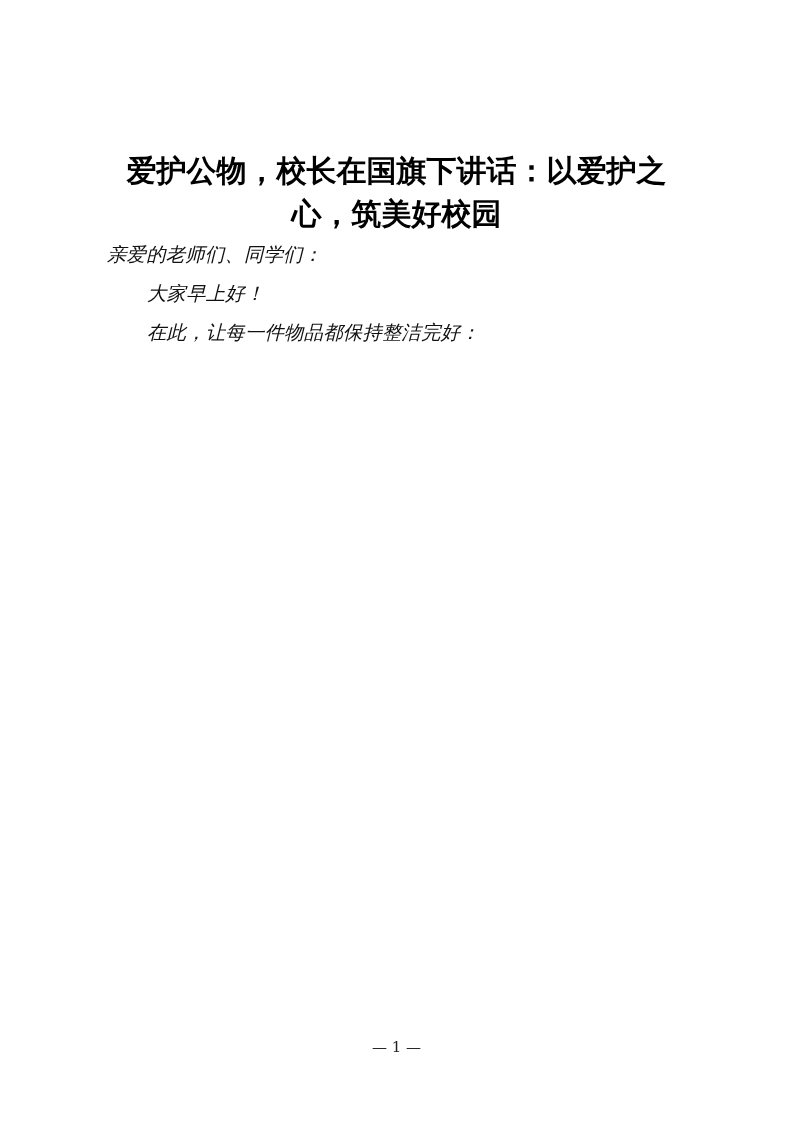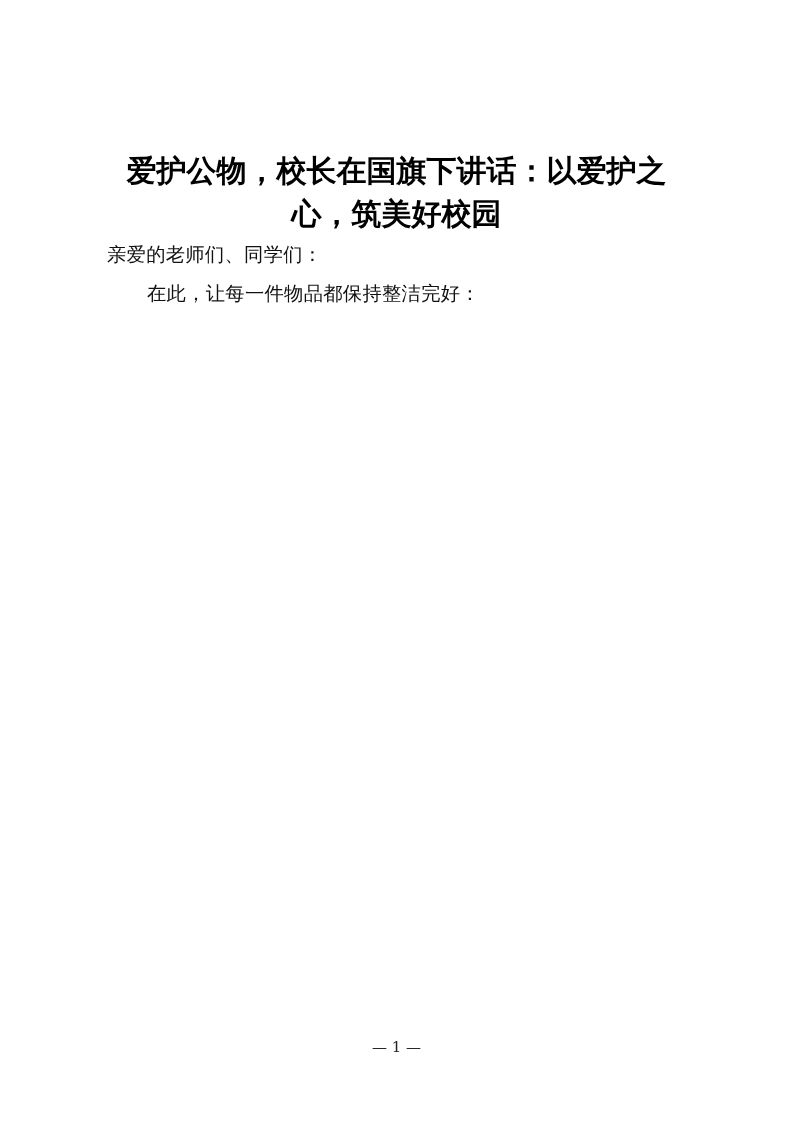--- a/index.html
+++ b/index.html
@@ -1,25 +1,26 @@
 <!DOCTYPE html>
 <html><head>
 <meta charset="utf-8">
 <style>
   html, body { margin: 0; padding: 0; background: #ffffff; }
   body { width: 793px; height: 1122px; position: relative; overflow: hidden; font-family: "DejaVu Serif", "Liberation Serif", serif; color: #111; }
   .title { position: absolute; left: 100px; width: 593px; top: 112px; text-align: center; font-family: "DejaVu Sans", "Liberation Sans", sans-serif; font-weight: bold; font-size: 30px; line-height: 43px; letter-spacing: 0px; color: #000; margin-top: 37px; }
   .body { position: absolute; left: 107px; width: 580px; top: 236px; font-size: 19.3px; line-height: 38.8px; }
-  .p { margin: 0; text-align: justify; text-align-last: left; letter-spacing: 0.3px; }
+  .p { margin: 0; text-align: justify; text-align-last: left; letter-spacing: 0.3px; font-style: italic; }
   .indent { text-indent: 40px; }
   .page-num { position: absolute; left: 0; width: 793px; top: 1038px; text-align: center; font-size: 15px; color: #222; }
 </style>
 </head>
 <body>
 
 <div class="title">爱护公物，校长在国旗下讲话：以爱护之心，筑美好校园</div>
 
 <div class="body">
   <p class="p">亲爱的老师们、同学们：</p>
+  <p class="p indent">大家早上好！</p>
   <p class="p indent">在此，让每一件物品都保持整洁完好：</p>
 </div>
 
 <div class="page-num">— 1 —</div>
 
 </body></html>

